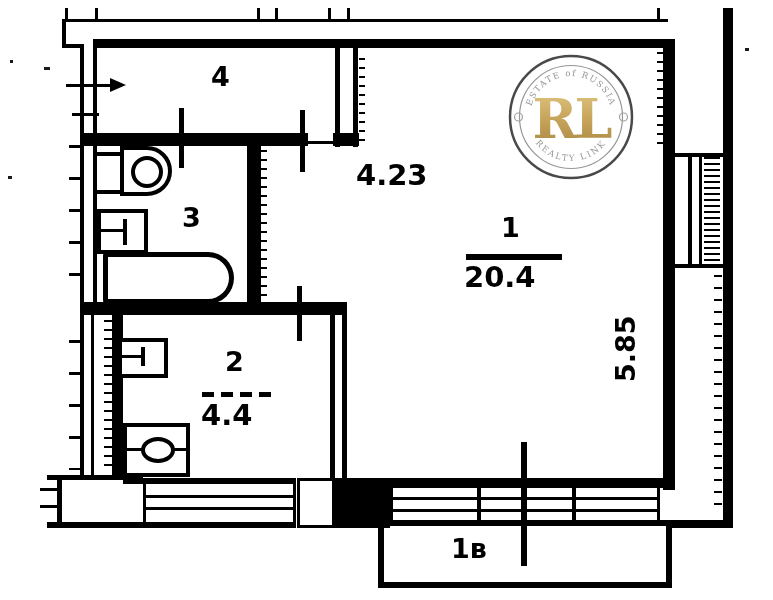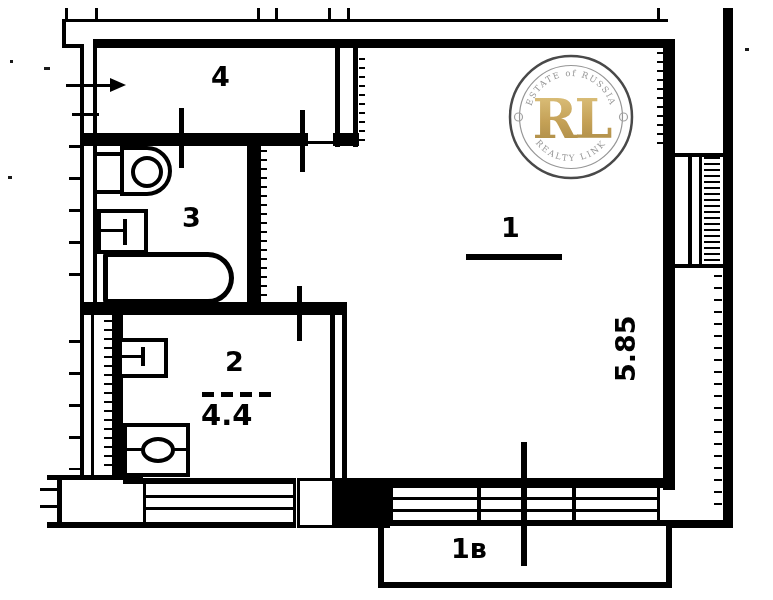--- a/index.html
+++ b/index.html
@@ -113,24 +113,26 @@
   <div class="w" style="left:120px;top:355px;width:24px;height:3px"></div>
   <div class="w" style="left:141px;top:347px;width:4px;height:19px"></div>
   <div class="fx" style="left:123px;top:423px;width:67px;height:54px"></div>
   <div class="w" style="left:127px;top:448px;width:59px;height:3px"></div>
   <div class="fx" style="left:141px;top:437px;width:34px;height:26px;border-radius:50%"></div>
 
   <div class="lbl" style="left:211px;top:63px;font-size:27px">4</div>
   <div class="lbl" style="left:182px;top:204px;font-size:27px">3</div>
   <div class="lbl" style="left:501px;top:214px;font-size:27px">1</div>
   <div class="w" style="left:466px;top:254px;width:96px;height:6px"></div>
+  <div class="lbl" style="left:464px;top:263px;font-size:29px">20.4</div>
   <div class="lbl" style="left:225px;top:348px;font-size:27px">2</div>
   <div class="dash" style="left:202px;top:392px;width:76px;height:5px"></div>
   <div class="lbl" style="left:201px;top:401px;font-size:29px">4.4</div>
   <div class="lbl" style="left:451px;top:535px;font-size:27px">1в</div>
+  <div class="lbl" style="left:356px;top:161px;font-size:29px">4.23</div>
   <div class="lbl rot" style="left:612px;top:382px;font-size:27px">5.85</div>
 
   <svg width="130" height="130" viewBox="0 0 130 130" style="position:absolute;left:506px;top:52px;opacity:.93">
     <defs>
       <linearGradient id="gold" x1="0" y1="0" x2="0" y2="1">
         <stop offset="0" stop-color="#e0c47c"></stop>
         <stop offset="0.55" stop-color="#c09a4a"></stop>
         <stop offset="1" stop-color="#a07d34"></stop>
       </linearGradient>
       <path id="arcTop" d="M 24,65 A 41,41 0 0 1 106,65" fill="none"></path>

